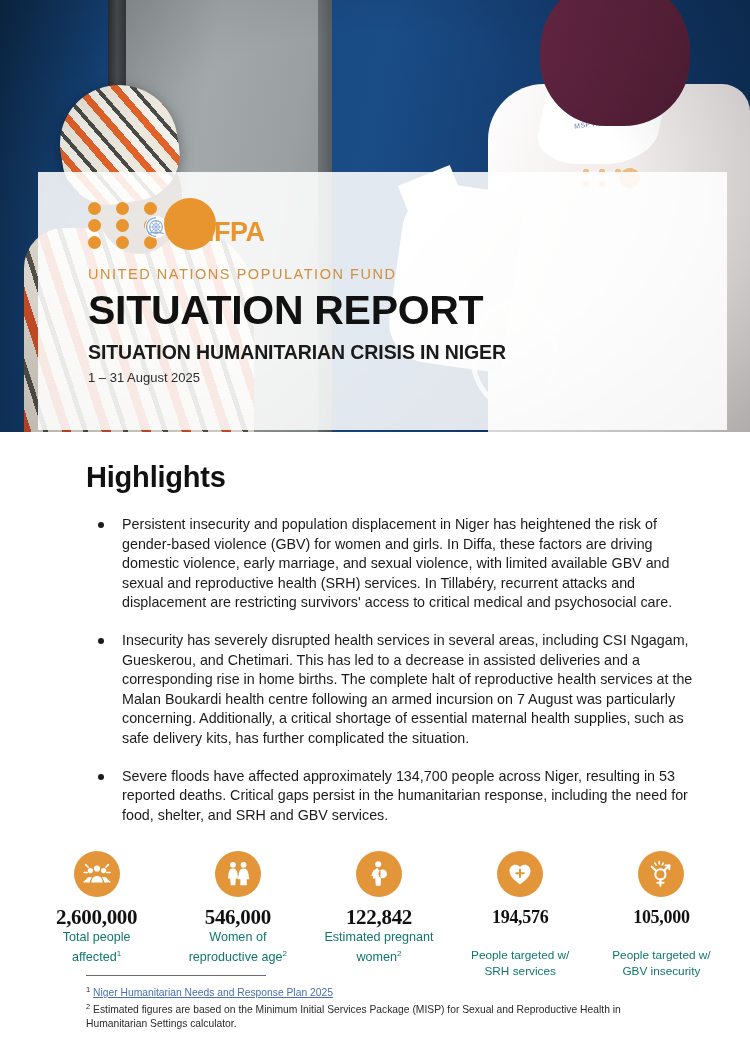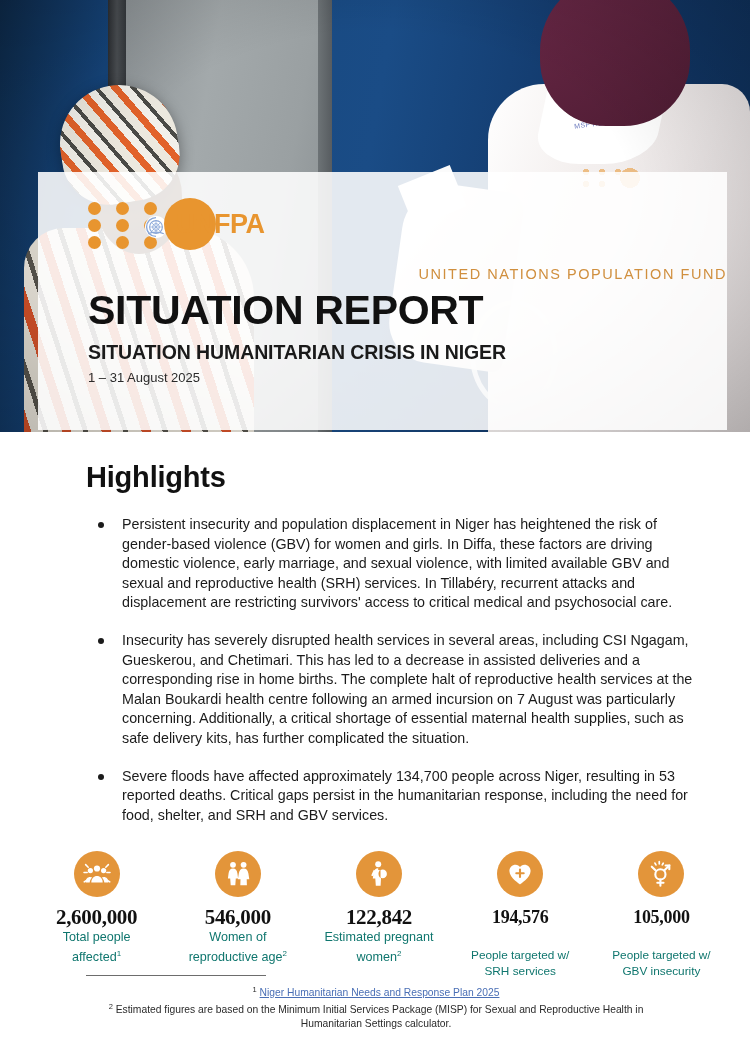--- a/index.html
+++ b/index.html
@@ -180,37 +180,36 @@
   }
   .logo-circle {
     position: absolute;
     left: 76px; top: 0;
     width: 52px; height: 52px;
     border-radius: 50%;
     background: #e8952f;
   }
   .logo-word {
     position: absolute;
-    left: 88px; top: 12px;
+    left: 88px; top: 20px;
     font-size: 27px;
     font-weight: 700;
     letter-spacing: -0.5px;
     color: #e8952f;
     font-family: "Liberation Sans", sans-serif;
     line-height: 28px;
   }
 
   .org-name {
     font-size: 14.5px;
     letter-spacing: 1.55px;
     color: #d08f3e;
     font-weight: 400;
     margin: 0 0 6px 0;
     font-family: "Liberation Sans", sans-serif;
-    text-align: right;
   }
   .doc-title {
     font-size: 41px;
     font-weight: 700;
     color: #111111;
     letter-spacing: -0.3px;
     margin: 0 0 8px 0;
     line-height: 44px;
   }
   .doc-subtitle {
@@ -297,21 +296,20 @@
     margin-top: 1px;
   }
   .stat-label.small { font-size: 11.8px; margin-top: 19px; }
   .stat-label sup { font-size: 8px; }
 
   
   .footnotes {
     position: absolute;
     left: 86px; top: 975px;
     width: 580px;
-    text-align: center;
   }
   .fn-rule {
     width: 180px; height: 1px;
     background: #6d6d6d;
     margin-bottom: 7px;
   }
   .fn {
     font-size: 10.3px;
     line-height: 13px;
     color: #2a2a2a;

